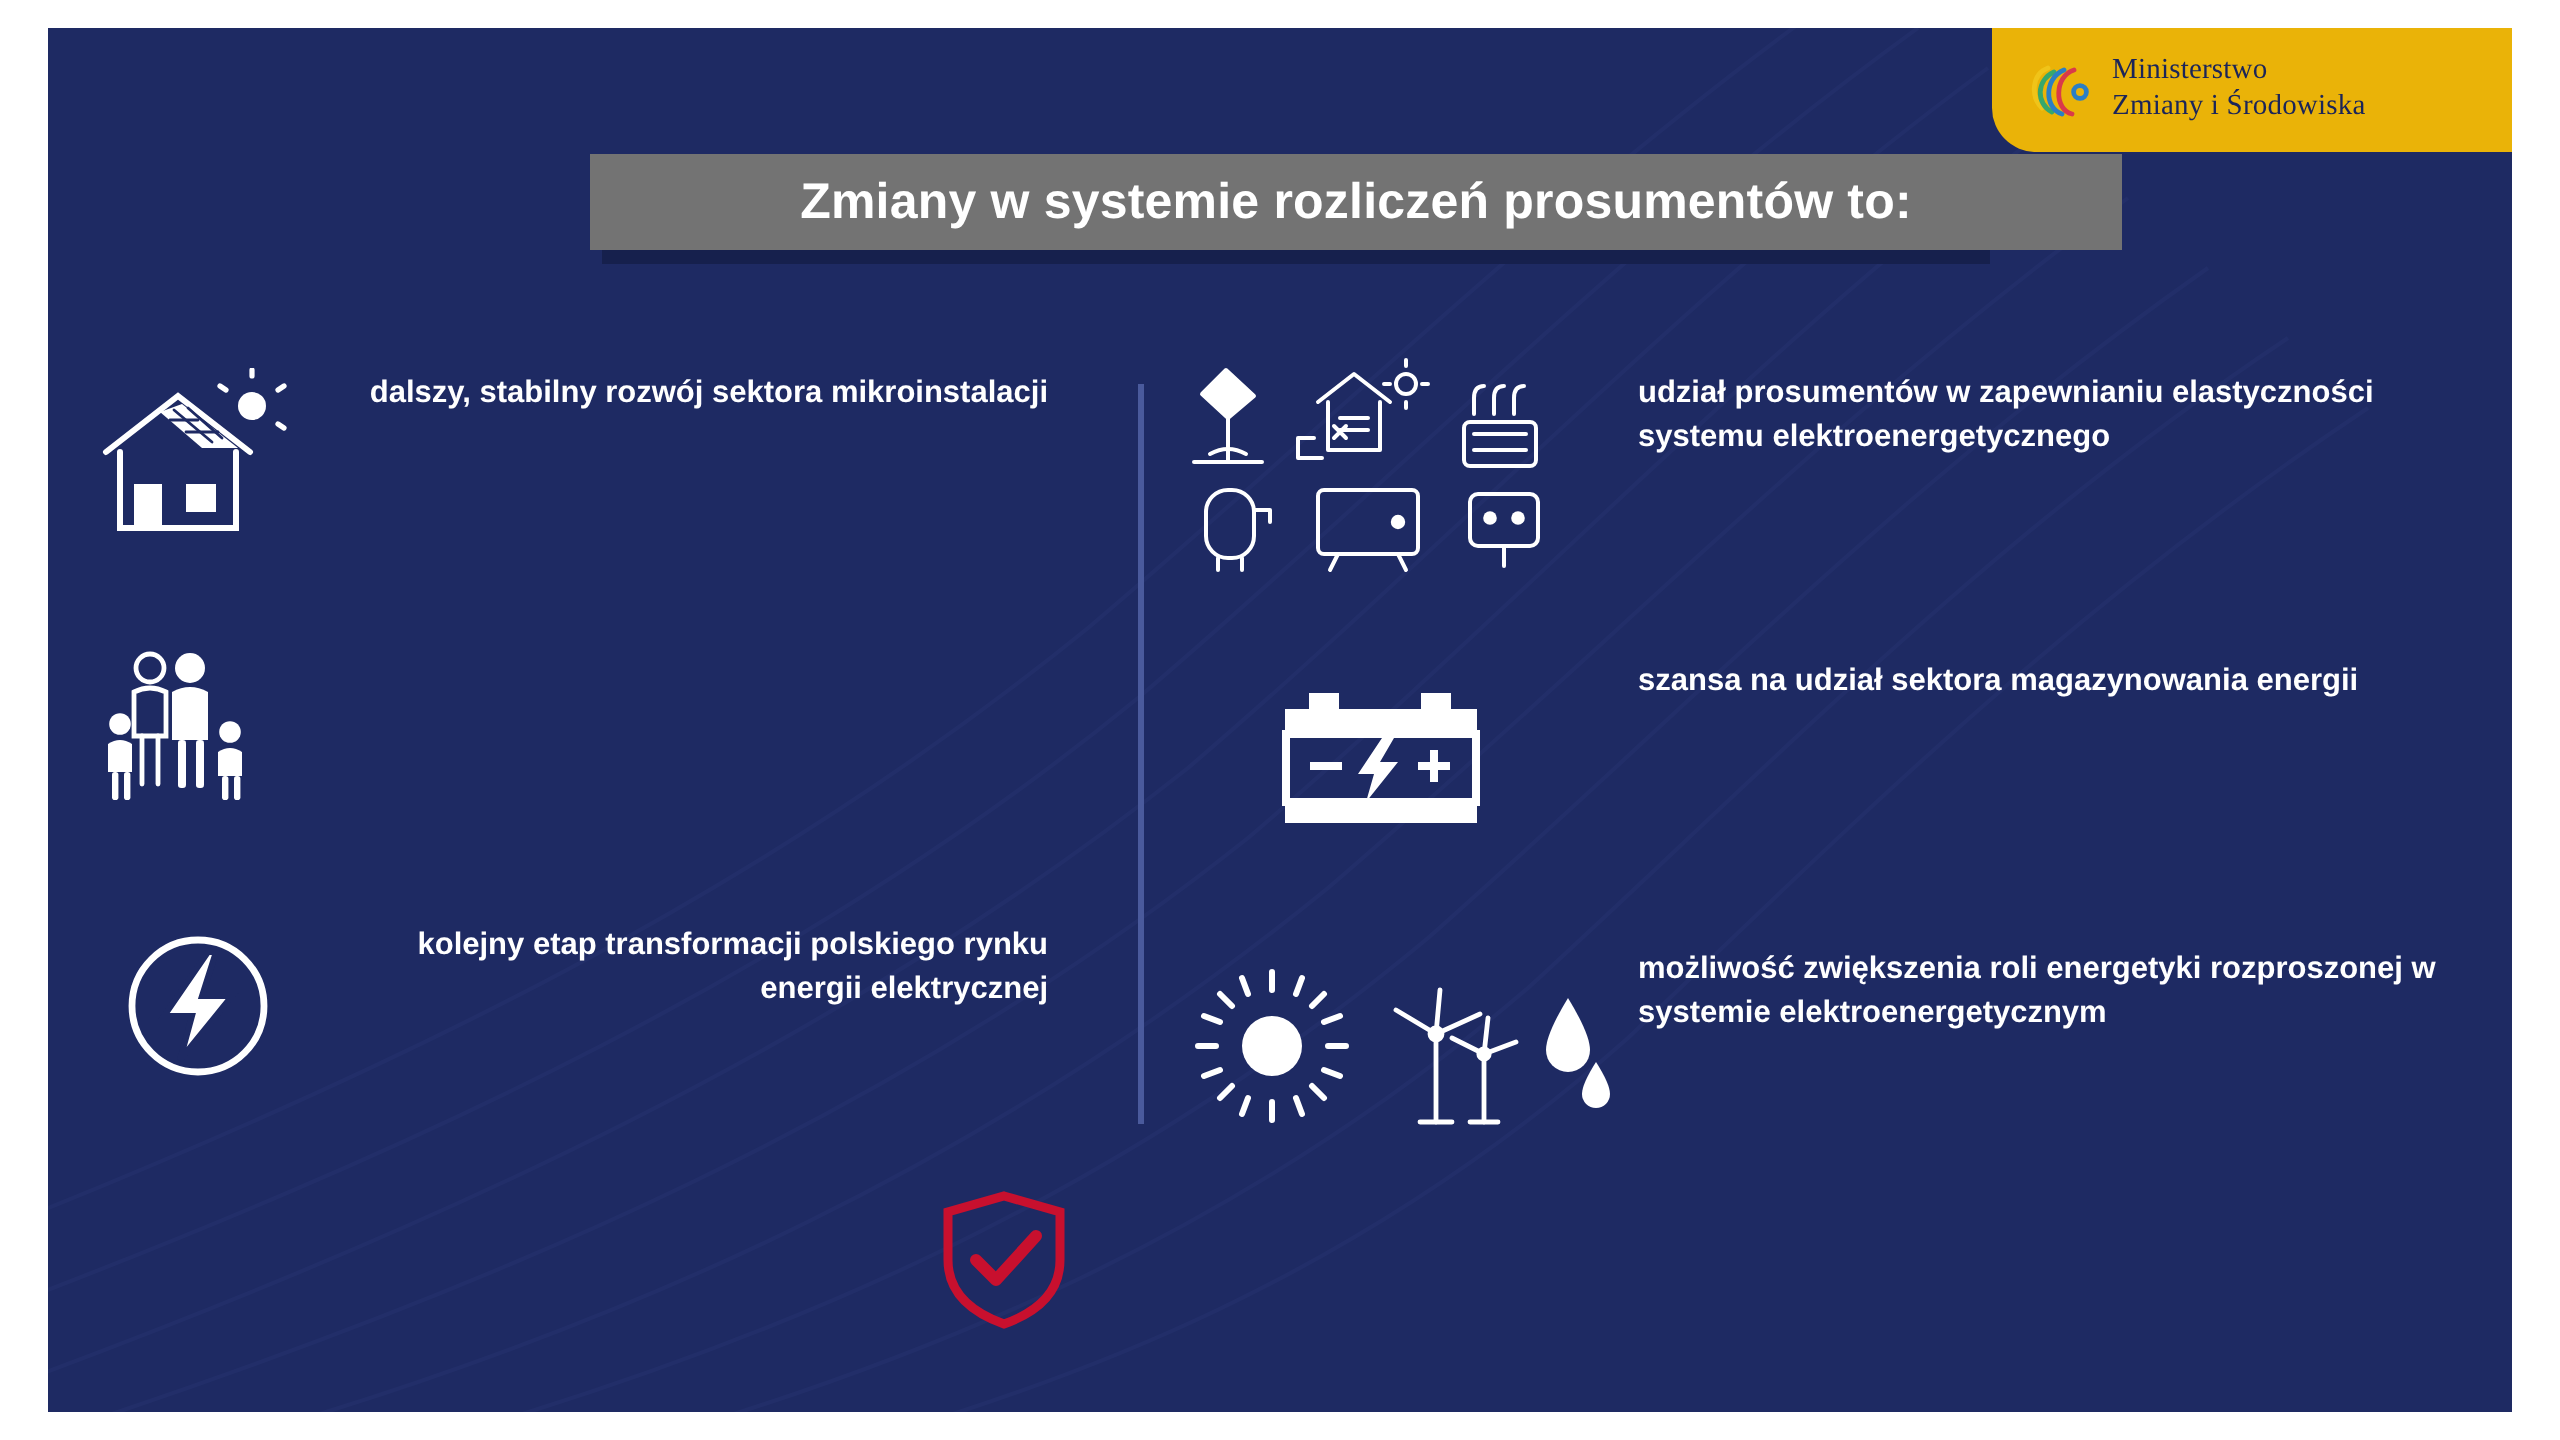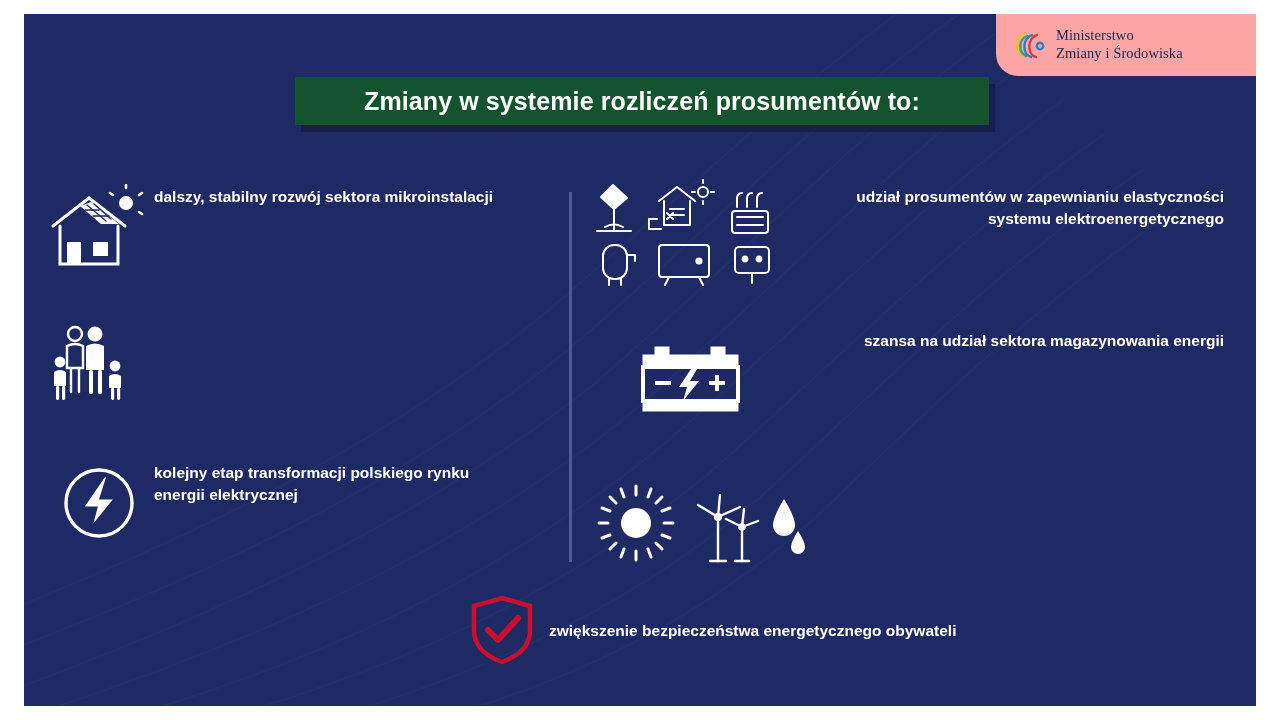--- a/index.html
+++ b/index.html
@@ -14,41 +14,41 @@
     width:1232px; height:692px;
     background:#1e2a63;
     overflow:hidden;
   }
   
   #waves { position:absolute; inset:0; opacity:.30; }
   
   #logo-card {
     position:absolute; right:0; top:0;
     width:260px; height:62px;
-    background:#fca5a5;
+    background:#eab308;
     border-bottom-left-radius:22px;
     display:flex; align-items:center; gap:9px;
     padding-left:17px;
   }
   #logo-text {
     font-size:14.5px; line-height:1.22;
     color:#1b2559; font-family:"Liberation Serif", serif;
     font-weight:400; letter-spacing:.1px;
   }
   
   #headline-wrap { position:absolute; left:271px; top:63px; }
   #headline-shadow {
     position:absolute; left:6px; top:7px;
     width:694px; height:48px;
     background:#16204d;
   }
   #headline {
     position:relative;
-    width:694px; height:48px;
-    background:#14532d;
+    width:766px; height:48px;
+    background:#737373;
     display:flex; align-items:center; justify-content:center;
   }
   #headline span {
     color:#ffffff; font-size:25px; font-weight:bold;
     letter-spacing:.1px;
   }
   
   .col { position:absolute; top:170px; }
   #col-left { left:20px; width:520px; }
   #col-right { left:560px; width:650px; }
@@ -60,25 +60,25 @@
   .icon-box {
     flex:0 0 auto; display:flex; align-items:center; justify-content:center;
   }
   .item-text {
     color:#ffffff; font-size:15.5px; font-weight:bold; line-height:1.45;
     padding-top:2px;
   }
   
   #col-left .item { margin-bottom:52px; }
   #col-left .icon-box { width:110px; height:86px; }
-  #col-left .item-text { width:370px; }
+  #col-left .item-text { width:370px;text-align:right; }
   
   #col-right .item { margin-bottom:44px; }
   #col-right .icon-box { width:235px; height:100px; }
-  #col-right .item-text { width:405px;text-align:right; }
+  #col-right .item-text { width:405px; }
   
   #bottom-item {
     position:absolute; left:430px; top:578px;
     display:flex; align-items:center;
   }
   #bottom-item .icon-box { width:95px; height:76px; }
   #bottom-item .item-text { width:420px; }
   svg { display:block; }
 </style>
 </head>
@@ -292,29 +292,29 @@
               <circle cx="148" cy="52" r="2.6" fill="#ffffff"></circle>
             </g>
 
             <g fill="#ffffff" stroke="none">
               <path d="M190 24 q11 18 11 26 a11 11 0 0 1 -22 0 q0 -8 11 -26 z"></path>
               <path d="M204 56 q7 11 7 16 a7 7 0 0 1 -14 0 q0 -5 7 -16 z"></path>
             </g>
           </g>
         </svg>
       </div>
+      <div class="item-text">możliwość zwiększenia roli energetyki rozproszonej w systemie elektroenergetycznym</div>
     </div>
 
   </div>
 
   <div id="bottom-item">
     <div class="icon-box">
       <svg width="80" height="76" viewBox="0 0 80 76">
         <g>
           <path d="M40 6 L68 14 V38 Q68 60 40 70 Q12 60 12 38 V14 Z" fill="none" stroke="#c8102e" stroke-width="4.5"></path>
           <path d="M26 38 L36 48 L56 26" fill="none" stroke="#c8102e" stroke-width="6" stroke-linecap="round" stroke-linejoin="round"></path>
         </g>
       </svg>
     </div>
-    <div class="item-text">zwiększenie bezpieczeństwa energetycznego obywateli</div>
   </div>
 
 </div>
 
 </body></html>

